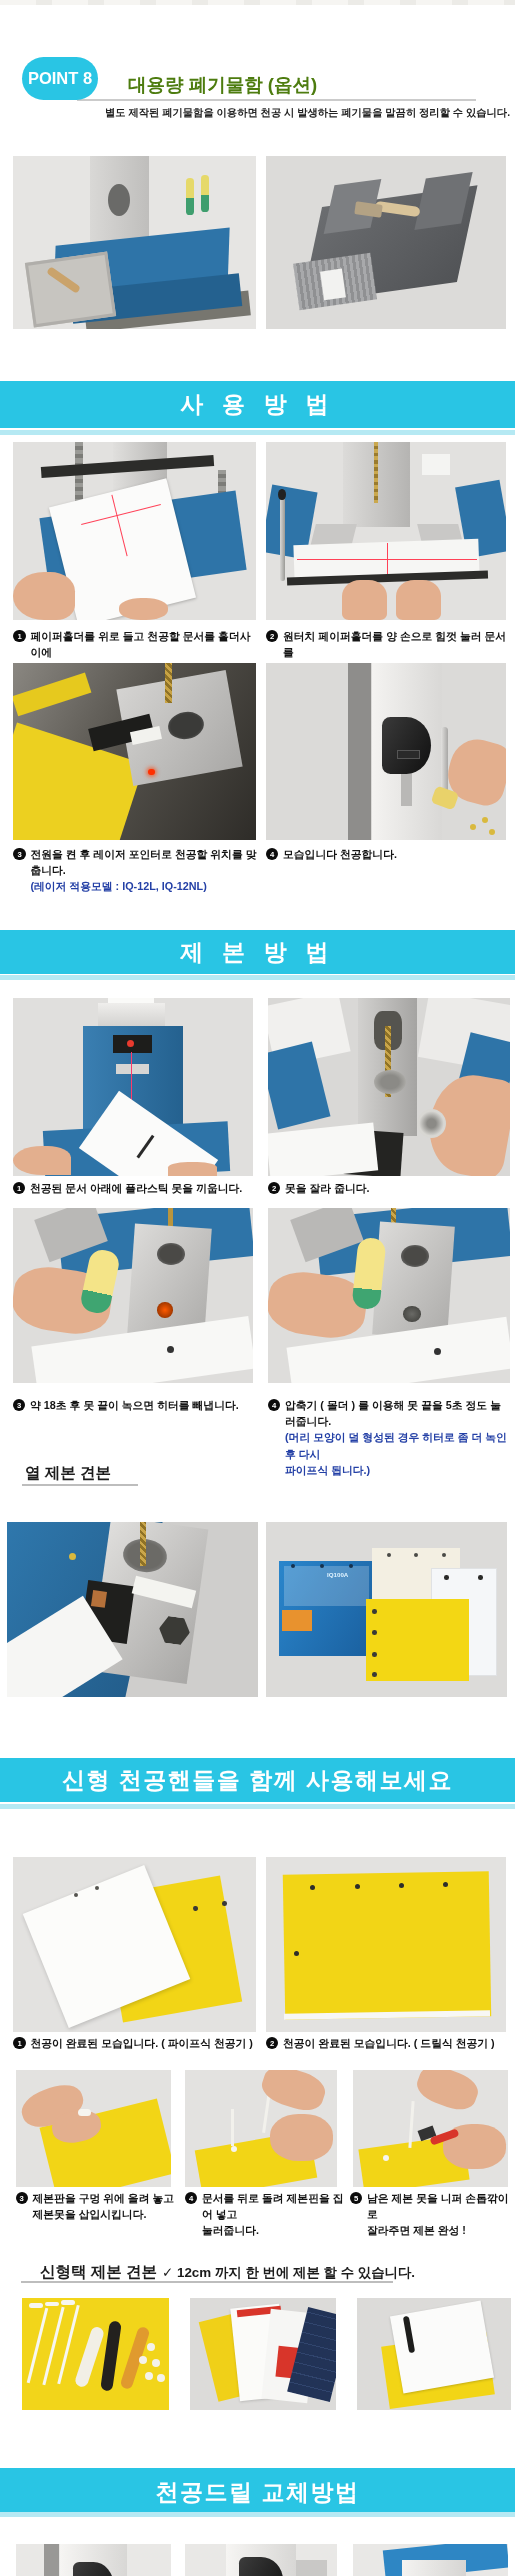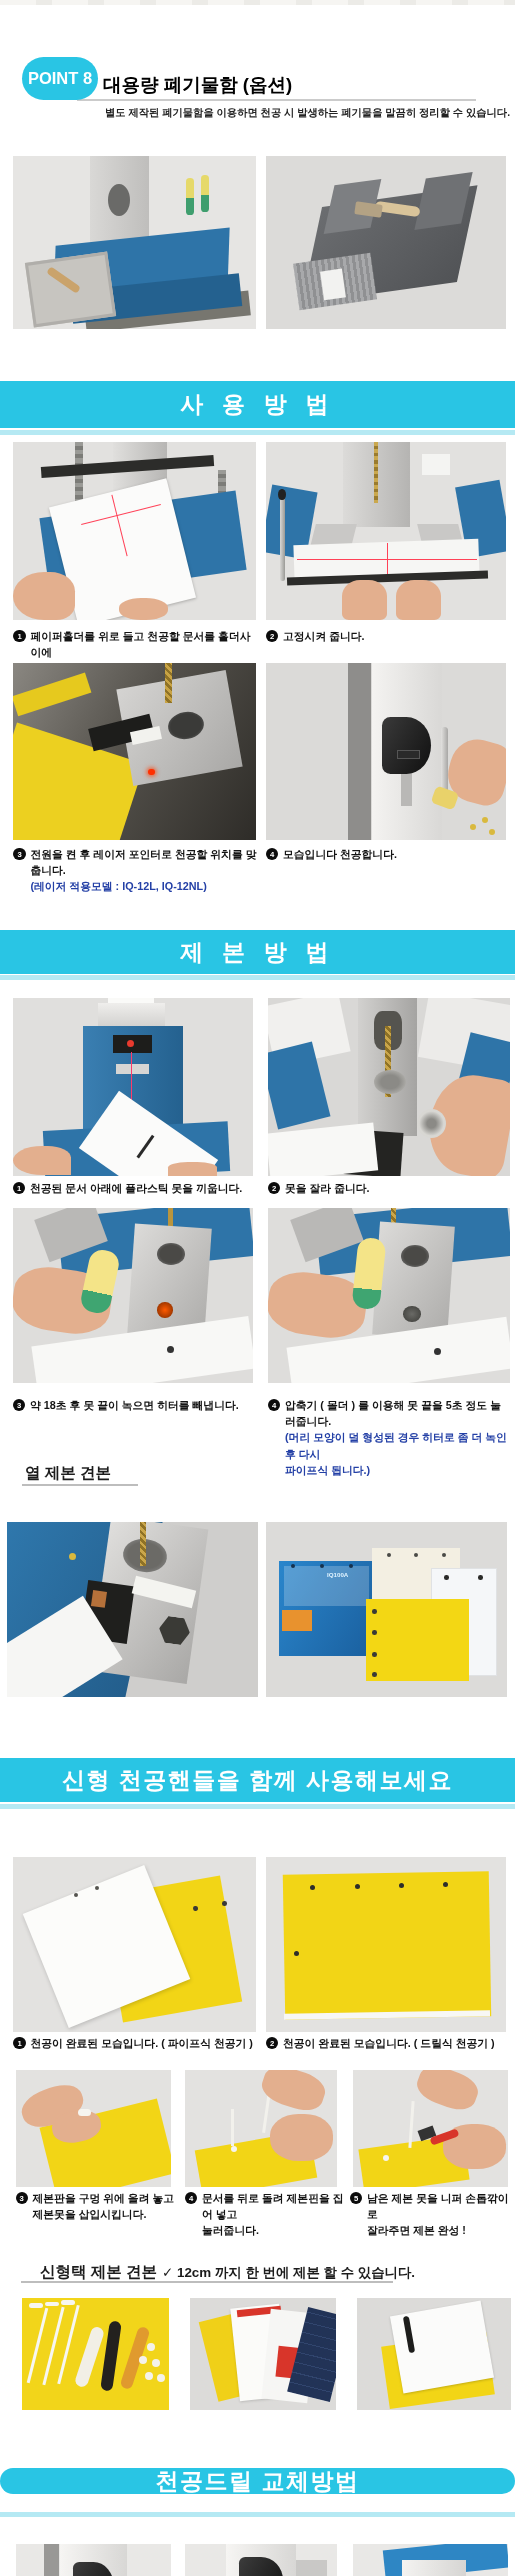--- a/index.html
+++ b/index.html
@@ -22,21 +22,21 @@
 <body>
 
 <div class="page">
 
   <div class="abs" style="left:0;top:0;width:515px;height:4.6px;background:repeating-linear-gradient(90deg,#f6f5f2 0 36px,#ecebe7 36px 52px);"></div>
 
   <div class="rule" style="left:77px;top:99px;width:399px;height:2.1px;background:#cbcbcb;"></div>
   <div class="abs" style="left:22px;top:57px;width:76px;height:43px;background:var(--accent);border-radius:21.6px;display:flex;align-items:center;justify-content:center;z-index:2;">
     <span style="color:#fff;font-size:16.5px;font-weight:bold;">POINT 8</span>
   </div>
-  <div class="abs" style="left:103px;top:72px;font-size:18.5px;font-weight:bold;color:#000000;">대용량 폐기물함 (옵션)</div>
+  <div class="abs" style="left:128px;top:72px;font-size:18.5px;font-weight:bold;color:#4d7c0f;">대용량 폐기물함 (옵션)</div>
   <div class="abs" style="left:105px;top:106px;font-size:10.3px;font-weight:600;color:#222;">별도 제작된 폐기물함을 이용하면 천공 시 발생하는 폐기물을 말끔히 정리할 수 있습니다.</div>
 
   <div class="ph" style="left:13.4px;top:156px;width:243px;height:173px;background:#e6e5e3;">
     <i class="sh" style="left:77px;top:0;width:59px;height:95px;background:linear-gradient(90deg,#d9d8d6,#bfbebc);"></i>
     <i class="sh" style="left:95px;top:28px;width:21.6px;height:32px;background:#6a6a68;border-radius:50%;"></i>
     <i class="sh" style="left:173px;top:21.6px;width:7.2px;height:37px;background:linear-gradient(#e6d96a 55%,#3f9e6e 55%);border-radius:3.6px;"></i>
     <i class="sh" style="left:188px;top:18.5px;width:7.2px;height:37px;background:linear-gradient(#e6d96a 55%,#3f9e6e 55%);border-radius:3.6px;"></i>
     <i class="sh" style="left:72px;top:143px;width:165px;height:25px;background:#77766f;transform:rotate(-6deg);"></i>
     <i class="sh" style="left:41px;top:81px;width:175px;height:64px;background:#2e74a8;transform:rotate(-6deg) skewX(-8deg);"></i>
     <i class="sh" style="left:58px;top:126px;width:170px;height:33px;background:#24618f;transform:rotate(-6deg);"></i>
@@ -89,20 +89,21 @@
   <div class="step" style="left:13.4px;top:628px;width:246px;">
     <span class="num">1</span>
     <div>
       <div>페이퍼홀더를 위로 들고 천공할 문서를 홀더사이에</div>
       <div>올려놓습니다.</div>
     </div>
   </div>
   <div class="step" style="left:266px;top:628px;width:242px;">
     <span class="num">2</span>
     <div>
+      <div>원터치 페이퍼홀더를 양 손으로 힘껏 눌러 문서를</div>
       <div>고정시켜 줍니다.</div>
     </div>
   </div>
 
   <div class="ph" style="left:13.4px;top:663px;width:243px;height:177px;background:linear-gradient(120deg,#8a8781 0%,#55524c 45%,#2e2c28 100%);">
     <i class="sh" style="left:-20.6px;top:77px;width:134px;height:134px;background:#ecd020;transform:rotate(18deg);"></i>
     <i class="sh" style="left:0;top:20.6px;width:77px;height:20.6px;background:#e6c91e;transform:rotate(-18deg);"></i>
     <i class="sh" style="left:111px;top:15.5px;width:111px;height:98px;background:linear-gradient(135deg,#d5d4d2,#a9a8a6);transform:rotate(-10deg);"></i>
     <i class="sh" style="left:155px;top:49px;width:36px;height:27px;background:radial-gradient(#3a3a38 60%,#777);border-radius:50%;transform:rotate(-10deg);"></i>
     <i class="sh" style="left:152px;top:0;width:6.7px;height:40px;background:repeating-linear-gradient(45deg,#c8a344 0 2.6px,#8f7226 2.6px 5.2px);"></i>
@@ -367,21 +368,21 @@
     <i class="sh" style="left:76px;top:13px;width:46px;height:90px;background:#f6f6f4;transform:rotate(6deg);"></i>
     <i class="sh" style="left:87px;top:49px;width:26px;height:31px;background:#d8352a;transform:rotate(6deg);"></i>
     <i class="sh" style="left:107px;top:13px;width:44px;height:87px;background:repeating-linear-gradient(0deg,#223357 0 9.3px,#31456e 9.3px 10.3px);transform:rotate(14deg);"></i>
   </div>
   <div class="ph" style="left:357px;top:2298px;width:154px;height:112px;background:#dcdbd9;">
     <i class="sh" style="left:28px;top:41px;width:106px;height:63px;background:#f2d516;transform:rotate(-8deg);"></i>
     <i class="sh" style="left:39px;top:10.3px;width:92px;height:78px;background:#fbfbfa;box-shadow:0 1px 2.6px rgba(0,0,0,.2);transform:rotate(-10deg);"></i>
     <i class="sh" style="left:49px;top:18px;width:6.2px;height:37px;background:#1d1d1b;border-radius:3.1px;transform:rotate(-10deg);"></i>
   </div>
 
-  <div class="banner" style="top:2468px;height:26px;letter-spacing:1.5px;border-radius:13px;">천공드릴 교체방법</div>
+  <div class="banner" style="top:2468px;height:48px;letter-spacing:1.5px;">천공드릴 교체방법</div>
   <div class="strip" style="top:2512px;"></div>
 
   <div class="ph" style="left:15.5px;top:2544px;width:155px;height:126px;background:#e9e8e6;">
     <i class="sh" style="left:28px;top:0;width:15.5px;height:126px;background:#999896;"></i>
     <i class="sh" style="left:44px;top:0;width:67px;height:126px;background:linear-gradient(90deg,#f6f5f3,#d8d7d5);"></i>
     <i class="sh" style="left:57px;top:18px;width:41px;height:49px;background:linear-gradient(120deg,#3c3c3c,#111);border-radius:6.2px 50% 50% 6.2px;"></i>
 
   </div>
   <div class="ph" style="left:185px;top:2544px;width:152px;height:126px;background:#e9e8e6;">
     <i class="sh" style="left:41px;top:0;width:70px;height:126px;background:linear-gradient(90deg,#f6f5f3,#d8d7d5);"></i>

